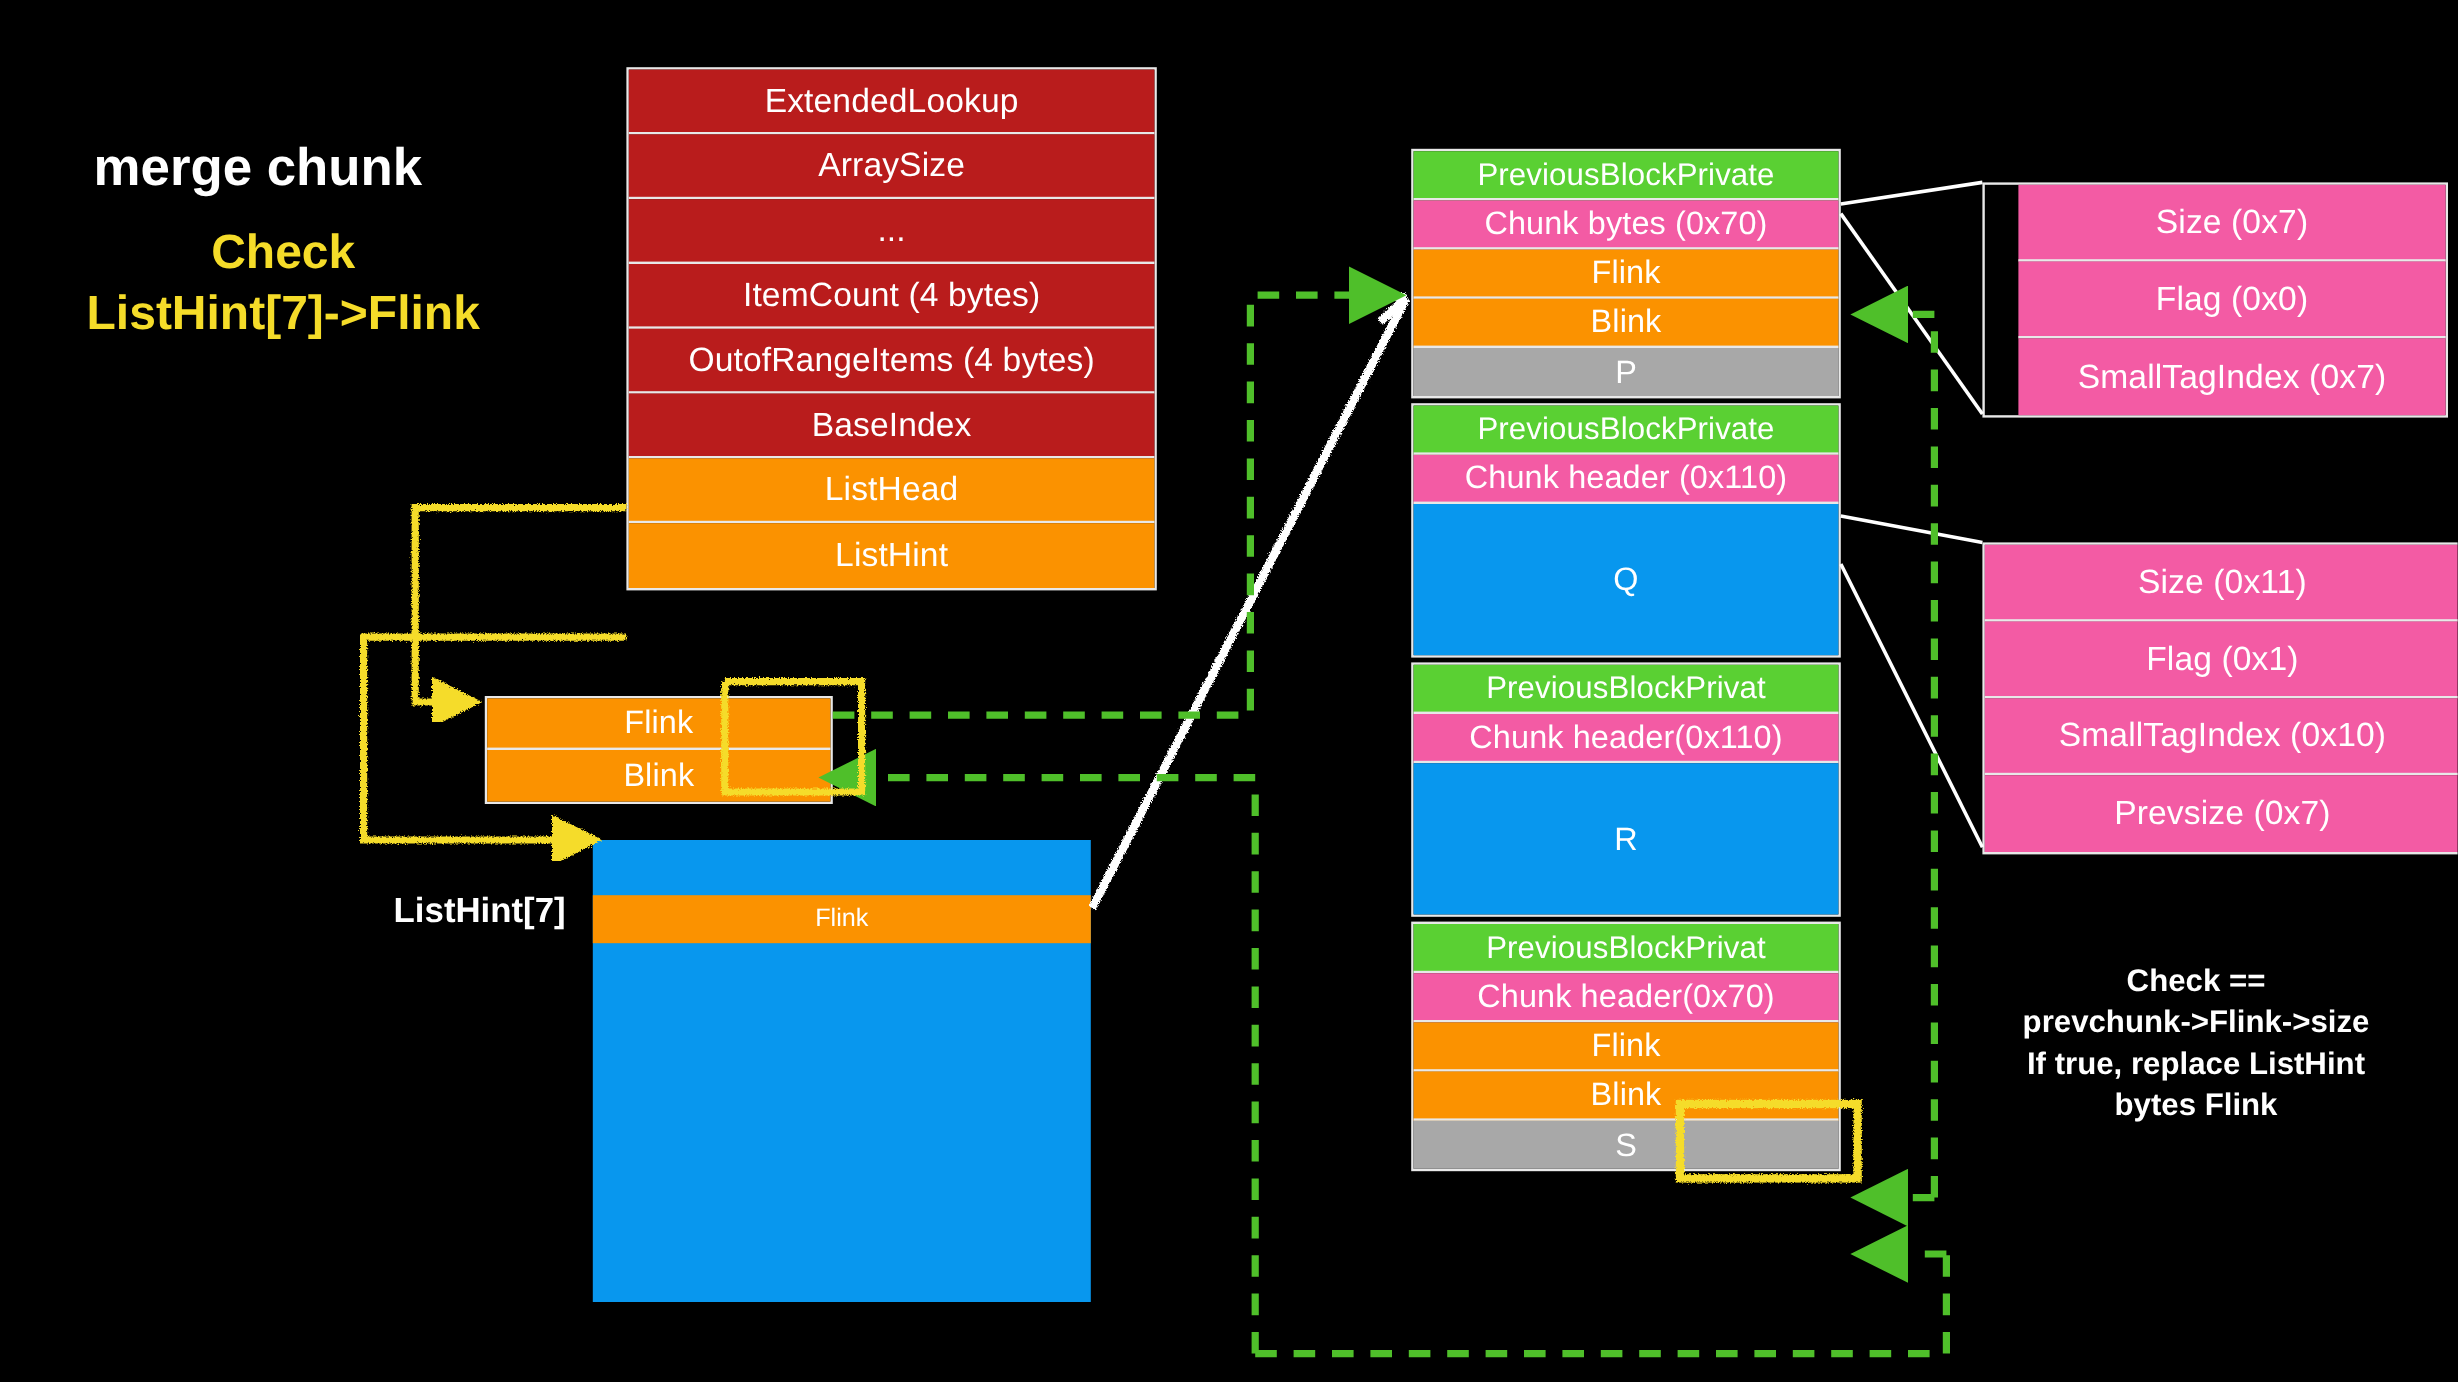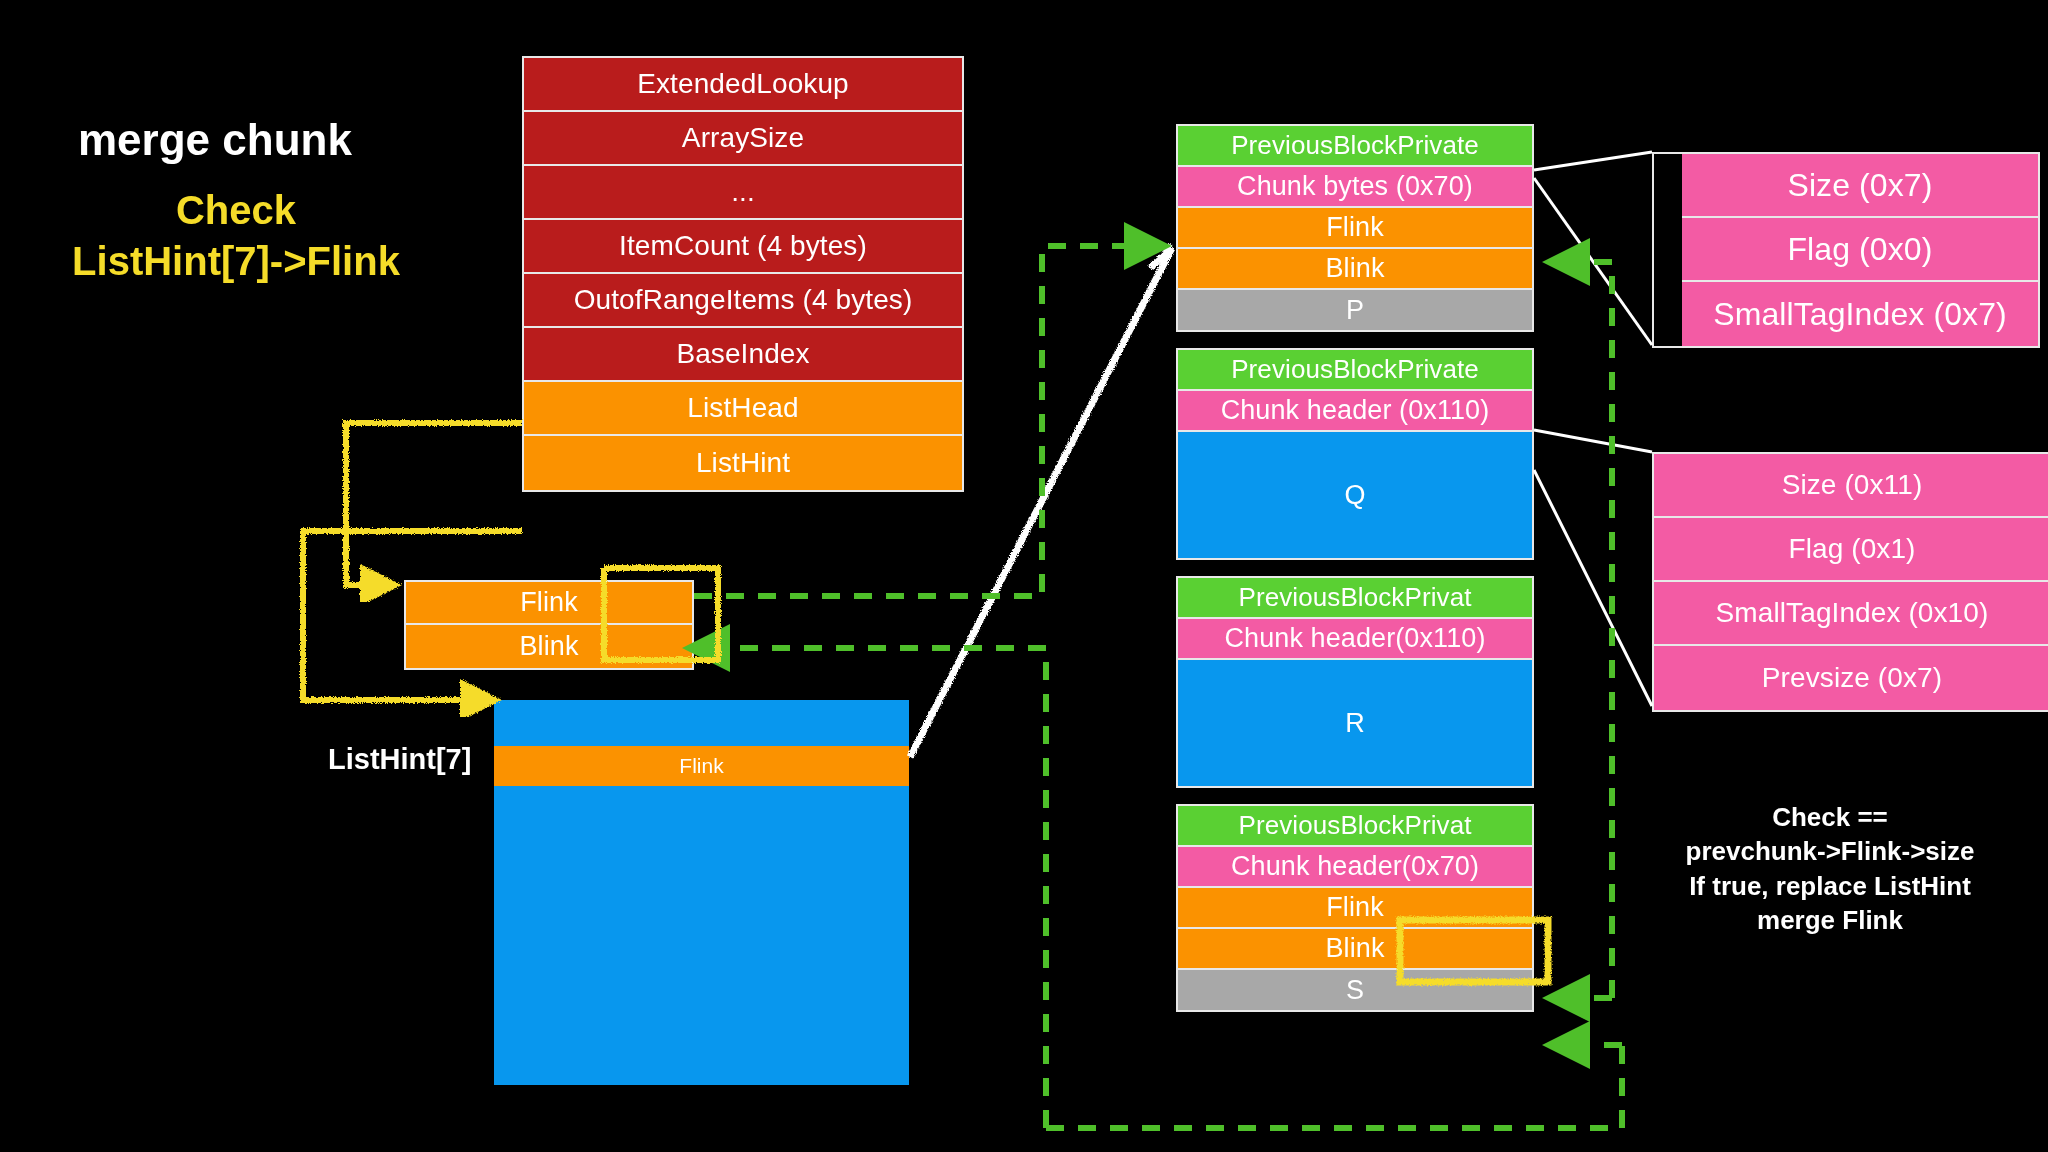--- a/index.html
+++ b/index.html
@@ -94,27 +94,27 @@
   .r-prev   { height: 41px; font-size: 26px !important; }
   .r-hdr    { height: 41px; }
   .r-ptr    { height: 41px; }
   .r-tag    { height: 40px; font-weight: bold; }
   .r-body   { font-weight: bold; }
 
   .chunk-grp {
     box-sizing: border-box;
     border: 2px solid #e8e8e8;
     display: flex; flex-direction: column;
-    margin-bottom: 16px;
+    margin-bottom: 4px;
   }
   .chunk-grp:last-child { margin-bottom: 0; }
 
   
   #detail-a { left: 1652px; top: 152px; width: 388px; }
-  #detail-a .row { height: 64px; font-size: 32px; margin-left: 28px; }
+  #detail-a .row { height: 64px; font-size: 28px; margin-left: 28px; }
   #detail-b { left: 1652px; top: 452px; width: 400px; }
   #detail-b .row { height: 64px; font-size: 28px; }
 
   
   #title-merge {
     position: absolute; left: 78px; top: 115px;
     font-size: 44px; font-weight: bold; color: #ffffff;
     white-space: nowrap;
   }
   #title-check {
@@ -205,21 +205,21 @@
       <div class="row c-pink">Size (0x11)</div>
       <div class="row c-pink">Flag (0x1)</div>
       <div class="row c-pink">SmallTagIndex (0x10)</div>
       <div class="row c-pink">Prevsize (0x7)</div>
     </div>
 
   <div id="note-size">
     <div>Check ==</div>
     <div>prevchunk-&gt;Flink-&gt;size</div>
     <div>If true, replace ListHint</div>
-    <div>merge Flink</div>
+    <div>bytes Flink</div>
   </div>
 
   <svg id="overlay" viewBox="0 0 2048 1152">
     <defs>
       <marker id="gm" markerWidth="8" markerHeight="8" refX="6" refY="4" orient="auto" markerUnits="strokeWidth">
         <path d="M0,0 L8,4 L0,8 Z" fill="#4fbf2a"></path>
       </marker>
       <marker id="ym" markerWidth="7" markerHeight="7" refX="5" refY="3.5" orient="auto" markerUnits="strokeWidth">
         <path d="M0,0 L7,3.5 L0,7 Z" fill="#f5dc29"></path>
       </marker>

